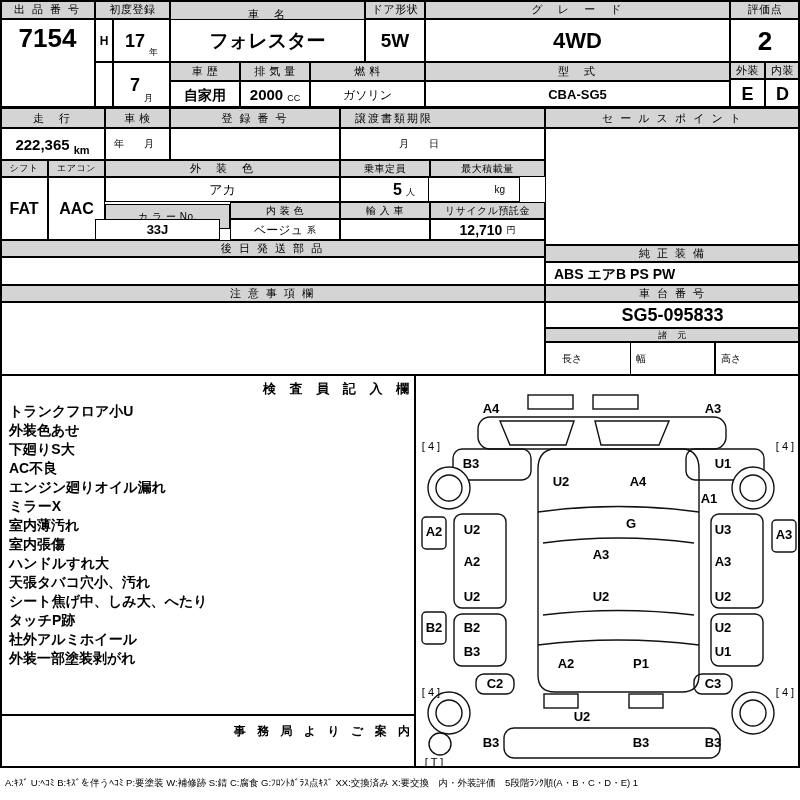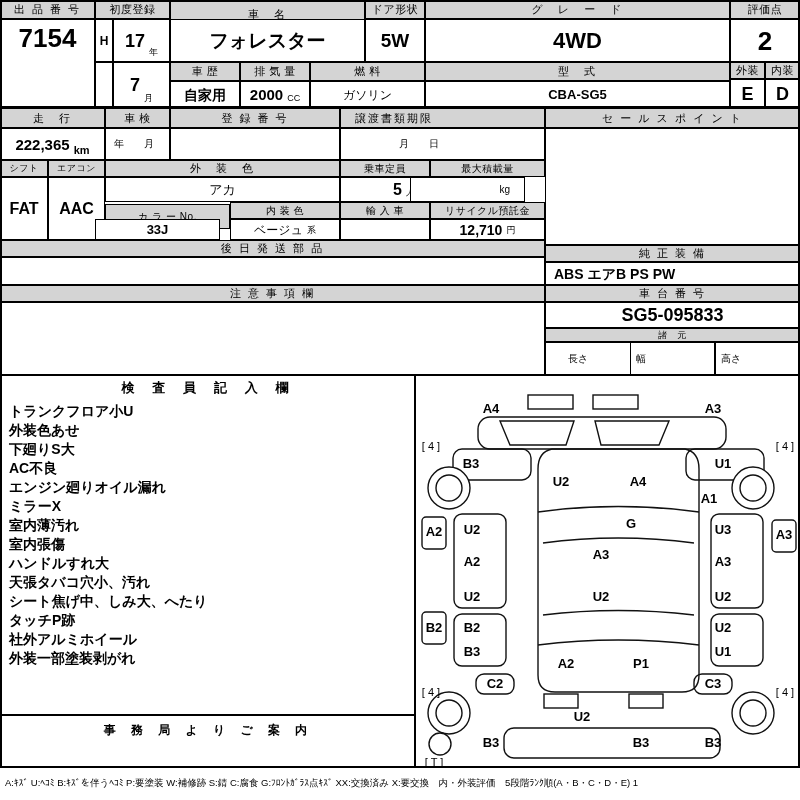--- a/index.html
+++ b/index.html
@@ -16,21 +16,21 @@
   .fs26{font-size:26px}
   .b{font-weight:bold}
   .left{justify-content:flex-start; padding-left:8px;}
   .right{justify-content:flex-end; padding-right:14px;}
   .topnum{align-items:flex-start; padding-top:5px;}
   .unit{font-size:9px; font-weight:normal; margin-left:4px; align-self:flex-end; padding-bottom:4px;}
   .unit2{font-size:11px; font-weight:bold; margin-left:4px; align-self:flex-end; padding-bottom:3px;}
   .thick{position:absolute; background:#000;}
   .outerborder{position:absolute; left:0; top:0; width:800px; height:768px;
     border:2px solid #000; pointer-events:none; background:transparent;}
-  .boxtitle{ text-align:center; font-size:13px; font-weight:bold; letter-spacing:5px; padding-top:6px;font-family:Liberation Mono, monospace; }
+  .boxtitle{ text-align:right; font-size:13px; font-weight:bold; letter-spacing:5px; padding-top:6px; }
   .notes{ padding:7px 8px; font-size:14px; font-weight:bold; line-height:19px; white-space:pre; }
   .note-line{ height:19px; }
   .officebox .boxtitle{ font-size:12px; letter-spacing:4px; padding-top:9px; }
   .legend{ position:absolute; left:0; top:768px; width:800px; height:32px;
     font-size:9.5px; padding:9px 5px 0 5px; white-space:nowrap; letter-spacing:0; }
   svg{ display:block; }
   .outline{ fill:none; stroke:#111; stroke-width:1.4; }
   .wheel{ fill:#fff; stroke:#111; stroke-width:1.4; }
   .diag-label{ font-size:13px; font-weight:bold; text-anchor:middle;
     font-family:"Liberation Sans","DejaVu Sans",sans-serif; }
@@ -116,21 +116,21 @@
   <div class="cell hdr" style="left:105px;top:160px;width:235px;height:17px">外　装　色</div>
   <div class="cell fs13" style="left:105px;top:177px;width:235px;height:25px">アカ</div>
 
   <div class="cell hdr ls0 fs10" style="left:340px;top:160px;width:90px;height:17px">乗車定員</div>
   <div class="cell right" style="left:340px;top:177px;width:90px;height:25px">
     <span class="fs16 b">5</span>
     <span class="unit">人</span>
   </div>
 
   <div class="cell hdr ls0 fs10" style="left:430px;top:160px;width:115px;height:17px">最大積載量</div>
-  <div class="cell right fs10" style="left:410px;top:177px;width:115px;height:25px">kg</div>
+  <div class="cell right fs10" style="left:428px;top:177px;width:92px;height:25px">kg</div>
 
   <div class="cell hdr ls0 fs10" style="left:105px;top:204px;width:125px;height:25px">カ ラ ー No.</div>
   <div class="cell fs13 b" style="left:95px;top:219px;width:125px;height:21px">33J</div>
 
   <div class="cell hdr ls0 fs10" style="left:230px;top:202px;width:110px;height:17px">内 装 色</div>
   <div class="cell" style="left:230px;top:219px;width:110px;height:21px">
     <span class="fs12">ベージュ</span>
     <span class="unit">系</span>
   </div>
 
@@ -148,21 +148,21 @@
 
   <div class="cell hdr" style="left:545px;top:245px;width:255px;height:17px">純 正 装 備</div>
   <div class="cell fs14 b left" style="left:545px;top:262px;width:255px;height:23px">ABS エアB PS PW</div>
 
   <div class="cell hdr" style="left:0;top:285px;width:545px;height:17px">注 意 事 項 欄</div>
   <div class="cell" style="left:0;top:302px;width:545px;height:73px"></div>
 
   <div class="cell hdr" style="left:545px;top:285px;width:255px;height:17px">車 台 番 号</div>
   <div class="cell fs18 b" style="left:545px;top:302px;width:255px;height:26px">SG5-095833</div>
   <div class="cell hdr ls0 fs9" style="left:545px;top:328px;width:255px;height:14px">諸　元</div>
-  <div class="cell fs10" style="left:545px;top:342px;width:108px;height:33px;justify-content:flex-start;padding-left:22px">長さ</div>
+  <div class="cell fs10" style="left:545px;top:342px;width:108px;height:33px;justify-content:flex-start;padding-left:16px">長さ</div>
   <div class="cell fs10" style="left:630px;top:342px;width:85px;height:33px;justify-content:flex-start;padding-left:5px">幅</div>
   <div class="cell fs10" style="left:715px;top:342px;width:85px;height:33px;justify-content:flex-start;padding-left:5px">高さ</div>
 
   <div class="cell" style="left:0;top:375px;width:415px;height:340px;display:block">
     <div class="boxtitle">検 査 員 記 入 欄</div>
     <div class="notes"><div class="note-line">トランクフロア小U</div><div class="note-line">外装色あせ</div><div class="note-line">下廻りS大</div><div class="note-line">AC不良</div><div class="note-line">エンジン廻りオイル漏れ</div><div class="note-line">ミラーX</div><div class="note-line">室内薄汚れ</div><div class="note-line">室内張傷</div><div class="note-line">ハンドルすれ大</div><div class="note-line">天張タバコ穴小、汚れ</div><div class="note-line">シート焦げ中、しみ大、へたり</div><div class="note-line">タッチP跡</div><div class="note-line">社外アルミホイール</div><div class="note-line">外装一部塗装剥がれ</div></div>
   </div>
 
   <div class="cell officebox" style="left:0;top:715px;width:415px;height:53px;display:block">
     <div class="boxtitle">事 務 局 よ り ご 案 内</div>

